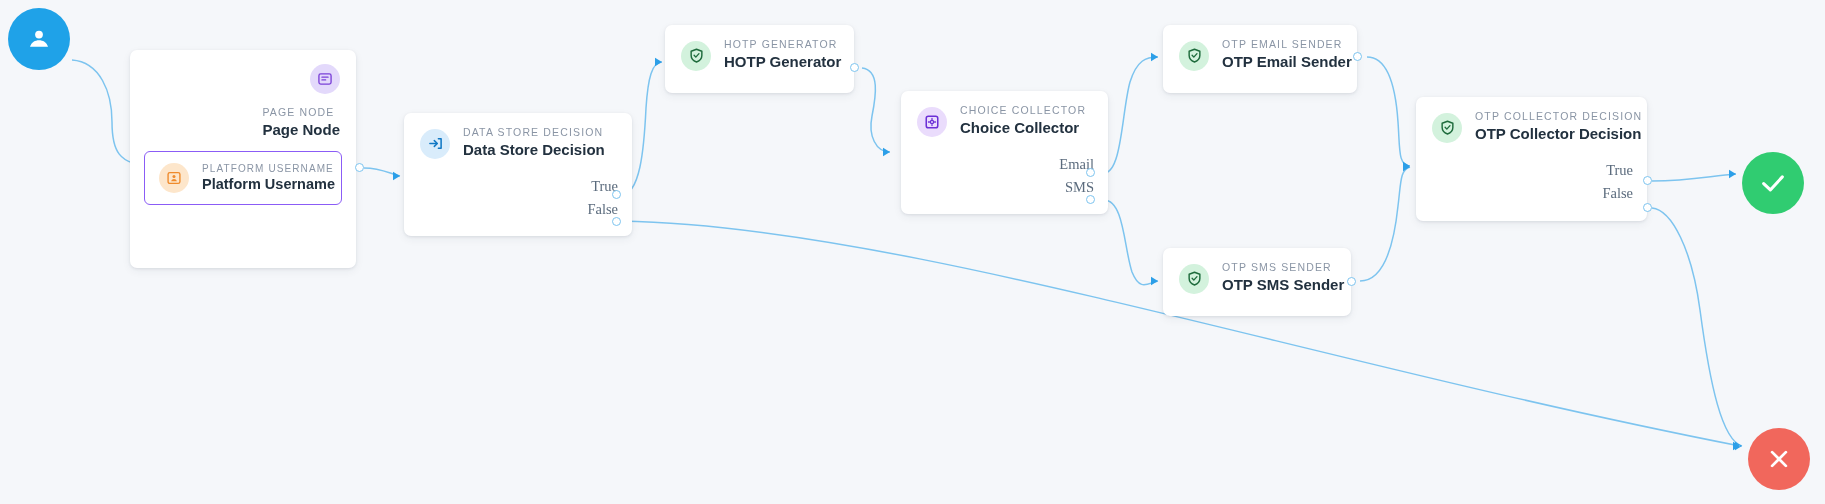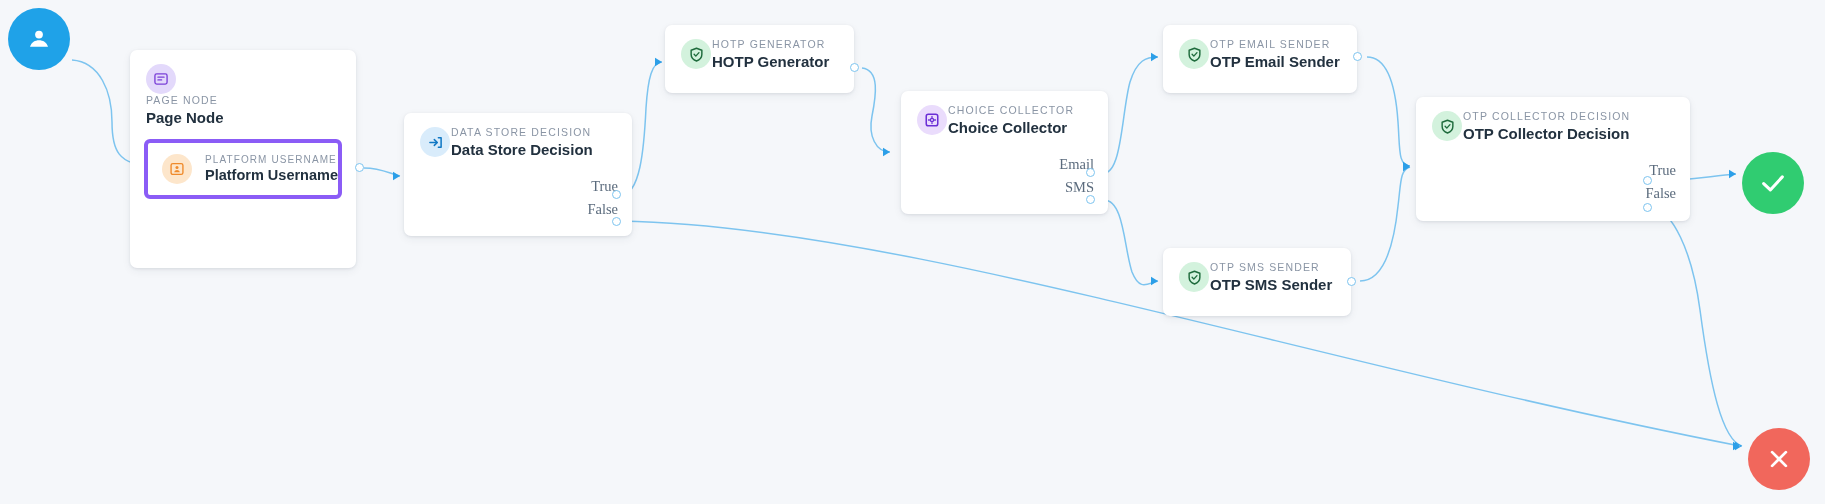--- a/index.html
+++ b/index.html
@@ -33,23 +33,23 @@
   
   .node {
     position: absolute;
     background: #ffffff;
     border-radius: 7px;
     box-shadow: 0 1px 3px rgba(26,44,69,0.10), 0 3px 10px rgba(26,44,69,0.06);
     box-sizing: border-box;
   }
   .node-head {
     display: flex;
-    align-items: flex-start;
+    align-items: flex-end;
     padding: 14px 16px 12px 16px;
-    gap: 1px;
+    gap: 13px;
   }
   .node-head.centered { justify-content: center; flex-direction: column; }
   .ic {
     width: 30px;
     height: 30px;
     border-radius: 50%;
     flex: 0 0 30px;
     display: flex;
     align-items: center;
     justify-content: center;
@@ -74,21 +74,21 @@
     font-size: 15px;
     font-weight: bold;
     color: #22313f;
     line-height: 1.2;
     white-space: nowrap;
   }
 
   
   .chip {
     margin: 0 14px 12px 14px;
-    border: 4px solid #8b5cf6;
+    border: 1px solid #8b5cf6;
     border-radius: 6px;
     background: #fff;
     display: flex;
     align-items: center;
     gap: 13px;
     padding: 11px 14px;
   }
   .chip .kicker { font-size: 10px; letter-spacing: 1.1px; }
   .chip .title  { font-size: 14.5px; }
 
@@ -297,21 +297,21 @@
               <path d="M10 2.6 L16.3 5.0 V10.0 C16.3 13.6 13.6 16.3 10 17.6 C6.4 16.3 3.7 13.6 3.7 10.0 V5.0 Z" fill="none" stroke="#1e6b3c" stroke-width="1.7" stroke-linejoin="round"></path>
               <path d="M7.2 9.8 L9.2 11.9 L12.9 7.8" fill="none" stroke="#1e6b3c" stroke-width="1.6" stroke-linecap="round" stroke-linejoin="round"></path>
             </svg>
           </span>
           <div class="labels">
             <div class="kicker">OTP SMS SENDER</div>
             <div class="title">OTP SMS Sender</div>
           </div>
         </div>
       </div>
-      <div class="node" style="left: 1416px; top: 97px; width: 274px; min-height: 124px;">
+      <div class="node" style="left: 1416px; top: 97px; width: 231px; min-height: 124px;">
         <div class="node-head">
           <span class="ic ic-green">
             <svg width="17" height="17" viewBox="0 0 20 20">
               <path d="M10 2.6 L16.3 5.0 V10.0 C16.3 13.6 13.6 16.3 10 17.6 C6.4 16.3 3.7 13.6 3.7 10.0 V5.0 Z" fill="none" stroke="#1e6b3c" stroke-width="1.7" stroke-linejoin="round"></path>
               <path d="M7.2 9.8 L9.2 11.9 L12.9 7.8" fill="none" stroke="#1e6b3c" stroke-width="1.6" stroke-linecap="round" stroke-linejoin="round"></path>
             </svg>
           </span>
           <div class="labels">
             <div class="kicker">OTP COLLECTOR DECISION</div>
             <div class="title">OTP Collector Decision</div>

